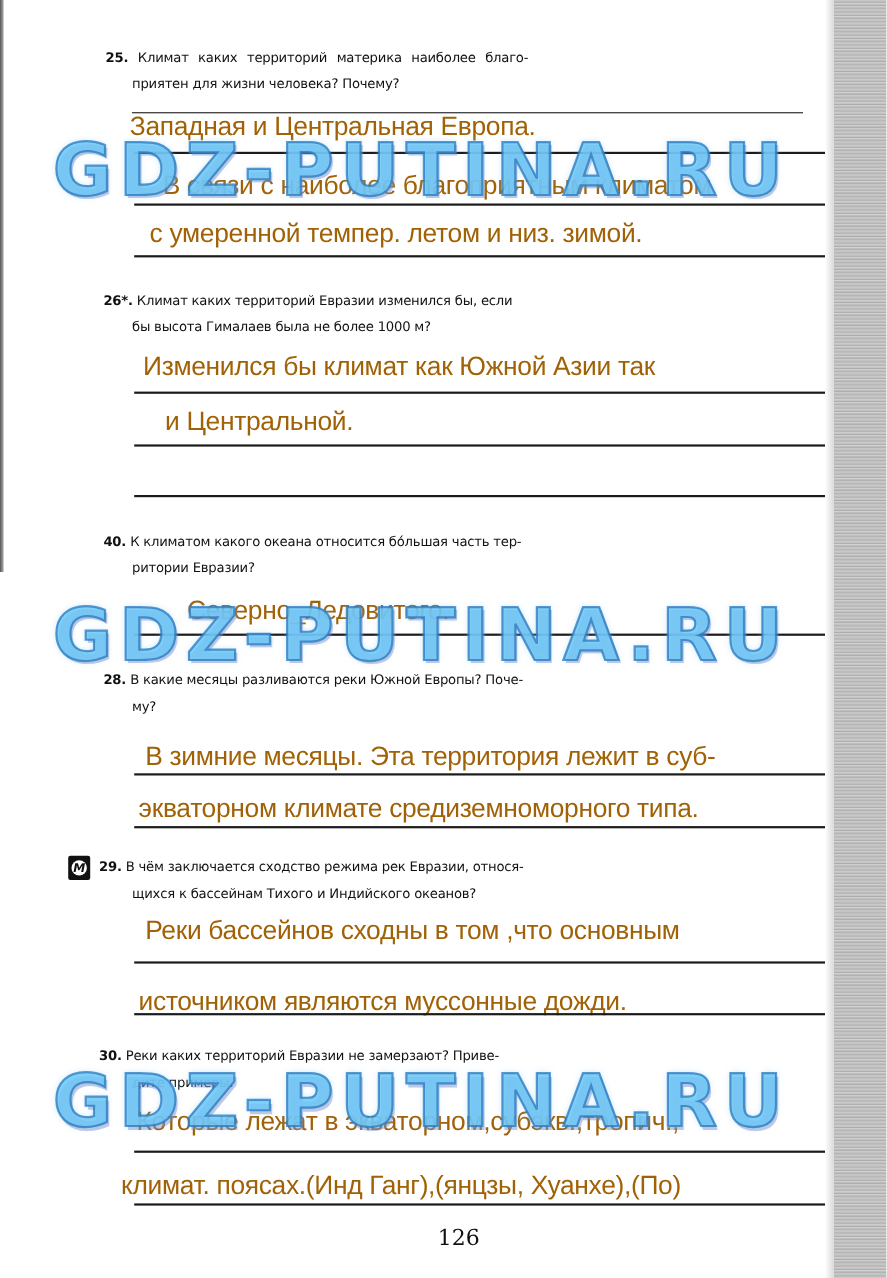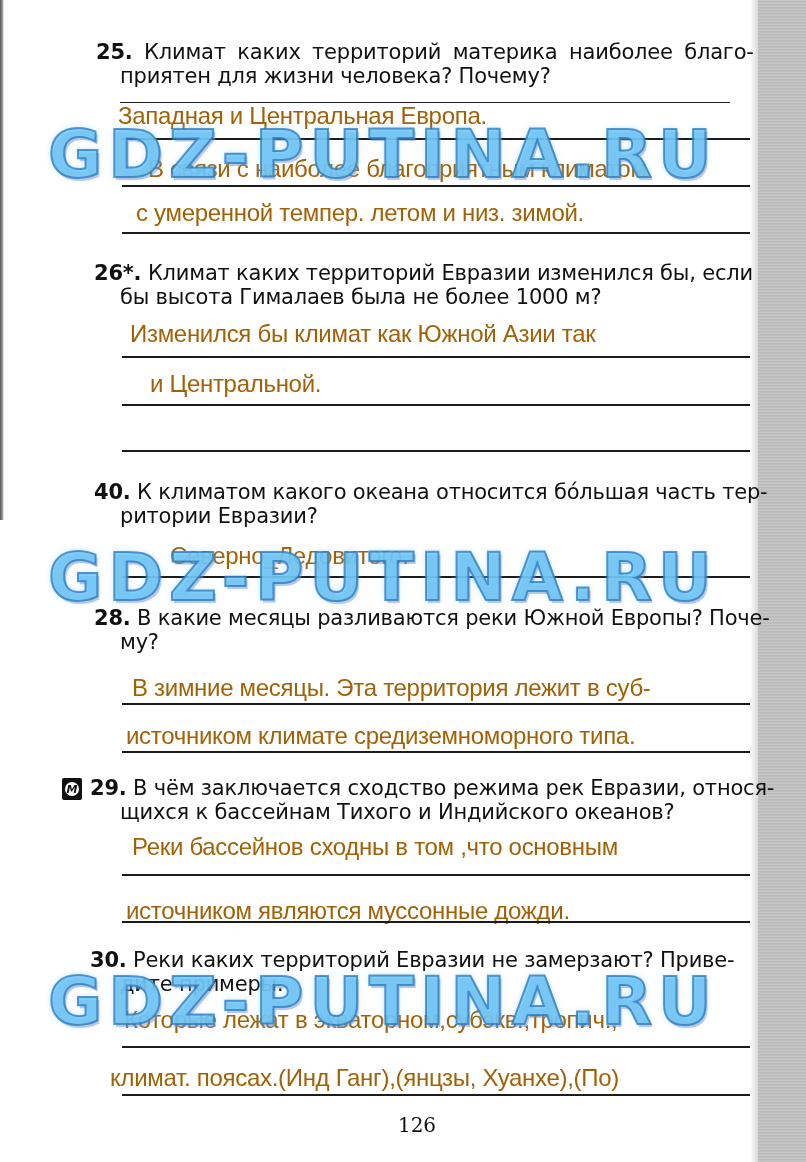--- a/index.html
+++ b/index.html
@@ -17,21 +17,21 @@
     position: absolute; right: 0; top: 0; width: 48px; height: 1162px;
     background: repeating-linear-gradient(0deg, #b9b9b9 0px, #cfcfcf 1px, #a9a9a9 2px, #c4c4c4 3px);
     opacity: 0.95;
   }
   .right-edge::before {
     content: ""; position: absolute; left: -8px; top: 0; width: 8px; height: 100%;
     background: linear-gradient(to right, #fff, #d7d7d7);
   }
   .q-text {
     position: absolute; font-family: "DejaVu Sans", sans-serif;
-    font-size: 21px; line-height: 24px; color: #111; letter-spacing: -0.2px;
+    font-size: 12px; line-height: 24px; color: #111; letter-spacing: -0.2px;
   }
   .q-num { font-weight: bold; }
   .ans {
     position: absolute; font-family: "Liberation Sans", sans-serif;
     font-size: 24px; color: #a16207; letter-spacing: -0.3px; white-space: nowrap;
   }
   .rule {
     position: absolute; height: 2px; background: #1b1b1b;
   }
   .m-badge {
@@ -102,21 +102,21 @@
 </div>
 
 <div>
   <div class="q-text" style="left:94px; top:606px;">
     <span class="q-num">28.</span>
     <span>В какие месяцы разливаются реки Южной Европы? Поче-</span>
   </div>
   <div class="q-text" style="left:120px; top:630px;">му?</div>
   <div class="ans" style="left:132px; top:674px;">В зимние месяцы. Эта территория лежит в суб-</div>
   <div class="rule" style="left:122px; top:703px; width:628px;"></div>
-  <div class="ans" style="left:126px; top:722px;">источником климате средиземноморного типа.</div>
+  <div class="ans" style="left:126px; top:722px;">экваторном климате средиземноморного типа.</div>
   <div class="rule" style="left:122px; top:751px; width:628px;"></div>
 </div>
 
 <div>
   <div class="m-badge" style="left:62px; top:778px;">
     <span>М</span>
   </div>
   <div class="q-text" style="left:90px; top:776px;">
     <span class="q-num">29.</span>
     <span>В чём заключается сходство режима рек Евразии, относя-</span>

